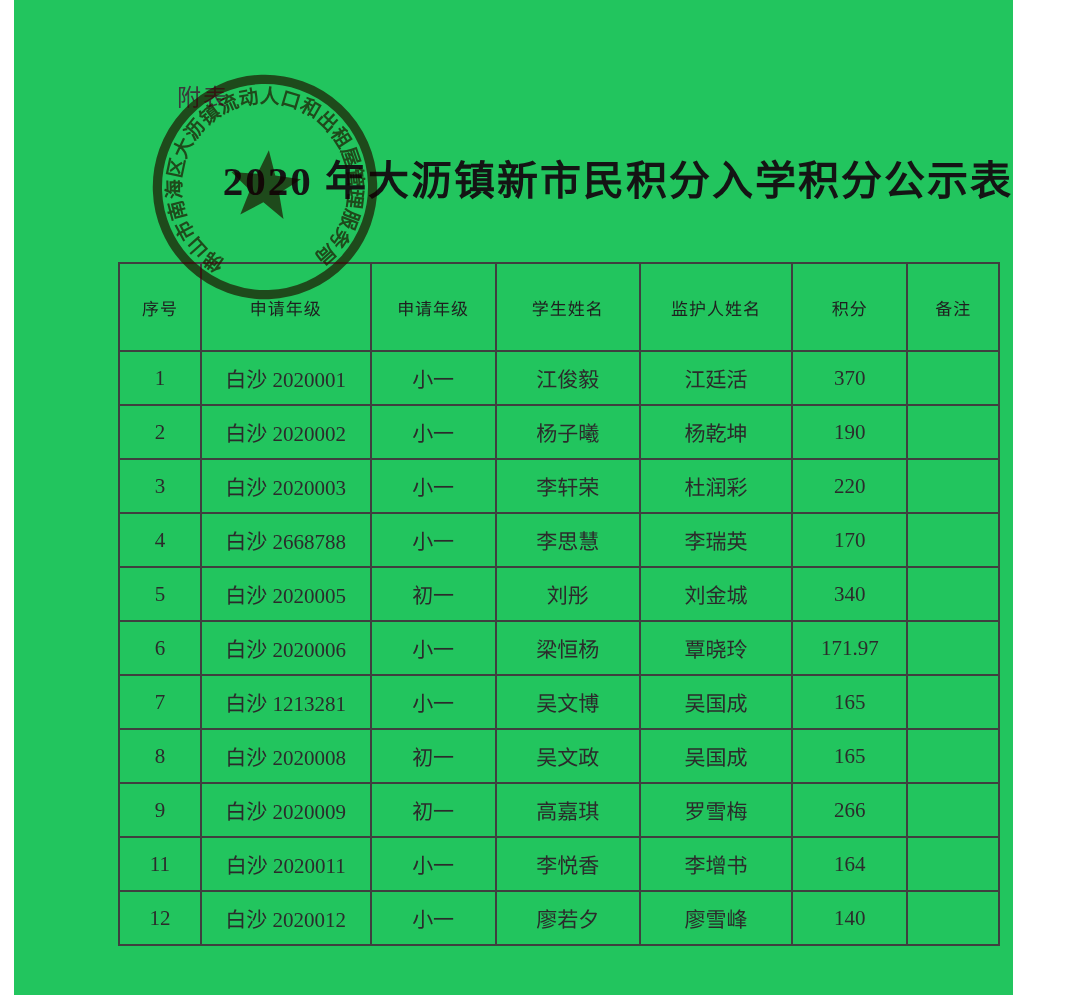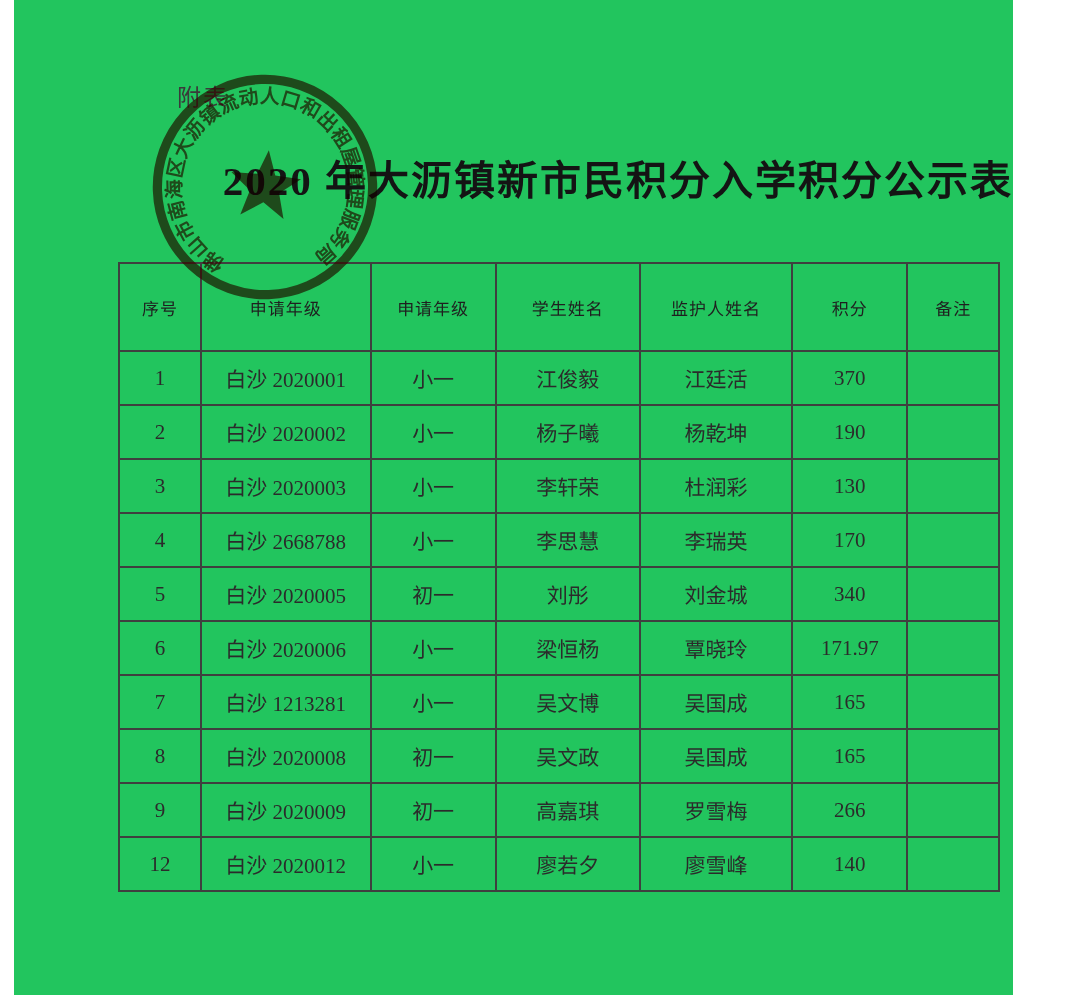--- a/index.html
+++ b/index.html
@@ -144,21 +144,21 @@
         <td>杨乾坤</td>
         <td>190</td>
         <td></td>
       </tr>
       <tr>
         <td>3</td>
         <td>白沙 2020003</td>
         <td>小一</td>
         <td>李轩荣</td>
         <td>杜润彩</td>
-        <td>130</td>
+        <td>220</td>
         <td></td>
       </tr>
       <tr>
         <td>4</td>
         <td>白沙 2668788</td>
         <td>小一</td>
         <td>李思慧</td>
         <td>李瑞英</td>
         <td>170</td>
         <td></td>
@@ -202,20 +202,29 @@
       <tr>
         <td>9</td>
         <td>白沙 2020009</td>
         <td>初一</td>
         <td>高嘉琪</td>
         <td>罗雪梅</td>
         <td>266</td>
         <td></td>
       </tr>
       <tr>
+        <td>11</td>
+        <td>白沙 2020011</td>
+        <td>小一</td>
+        <td>李悦香</td>
+        <td>李增书</td>
+        <td>164</td>
+        <td></td>
+      </tr>
+      <tr>
         <td>12</td>
         <td>白沙 2020012</td>
         <td>小一</td>
         <td>廖若夕</td>
         <td>廖雪峰</td>
         <td>140</td>
         <td></td>
       </tr>
     </tbody>
   </table>

